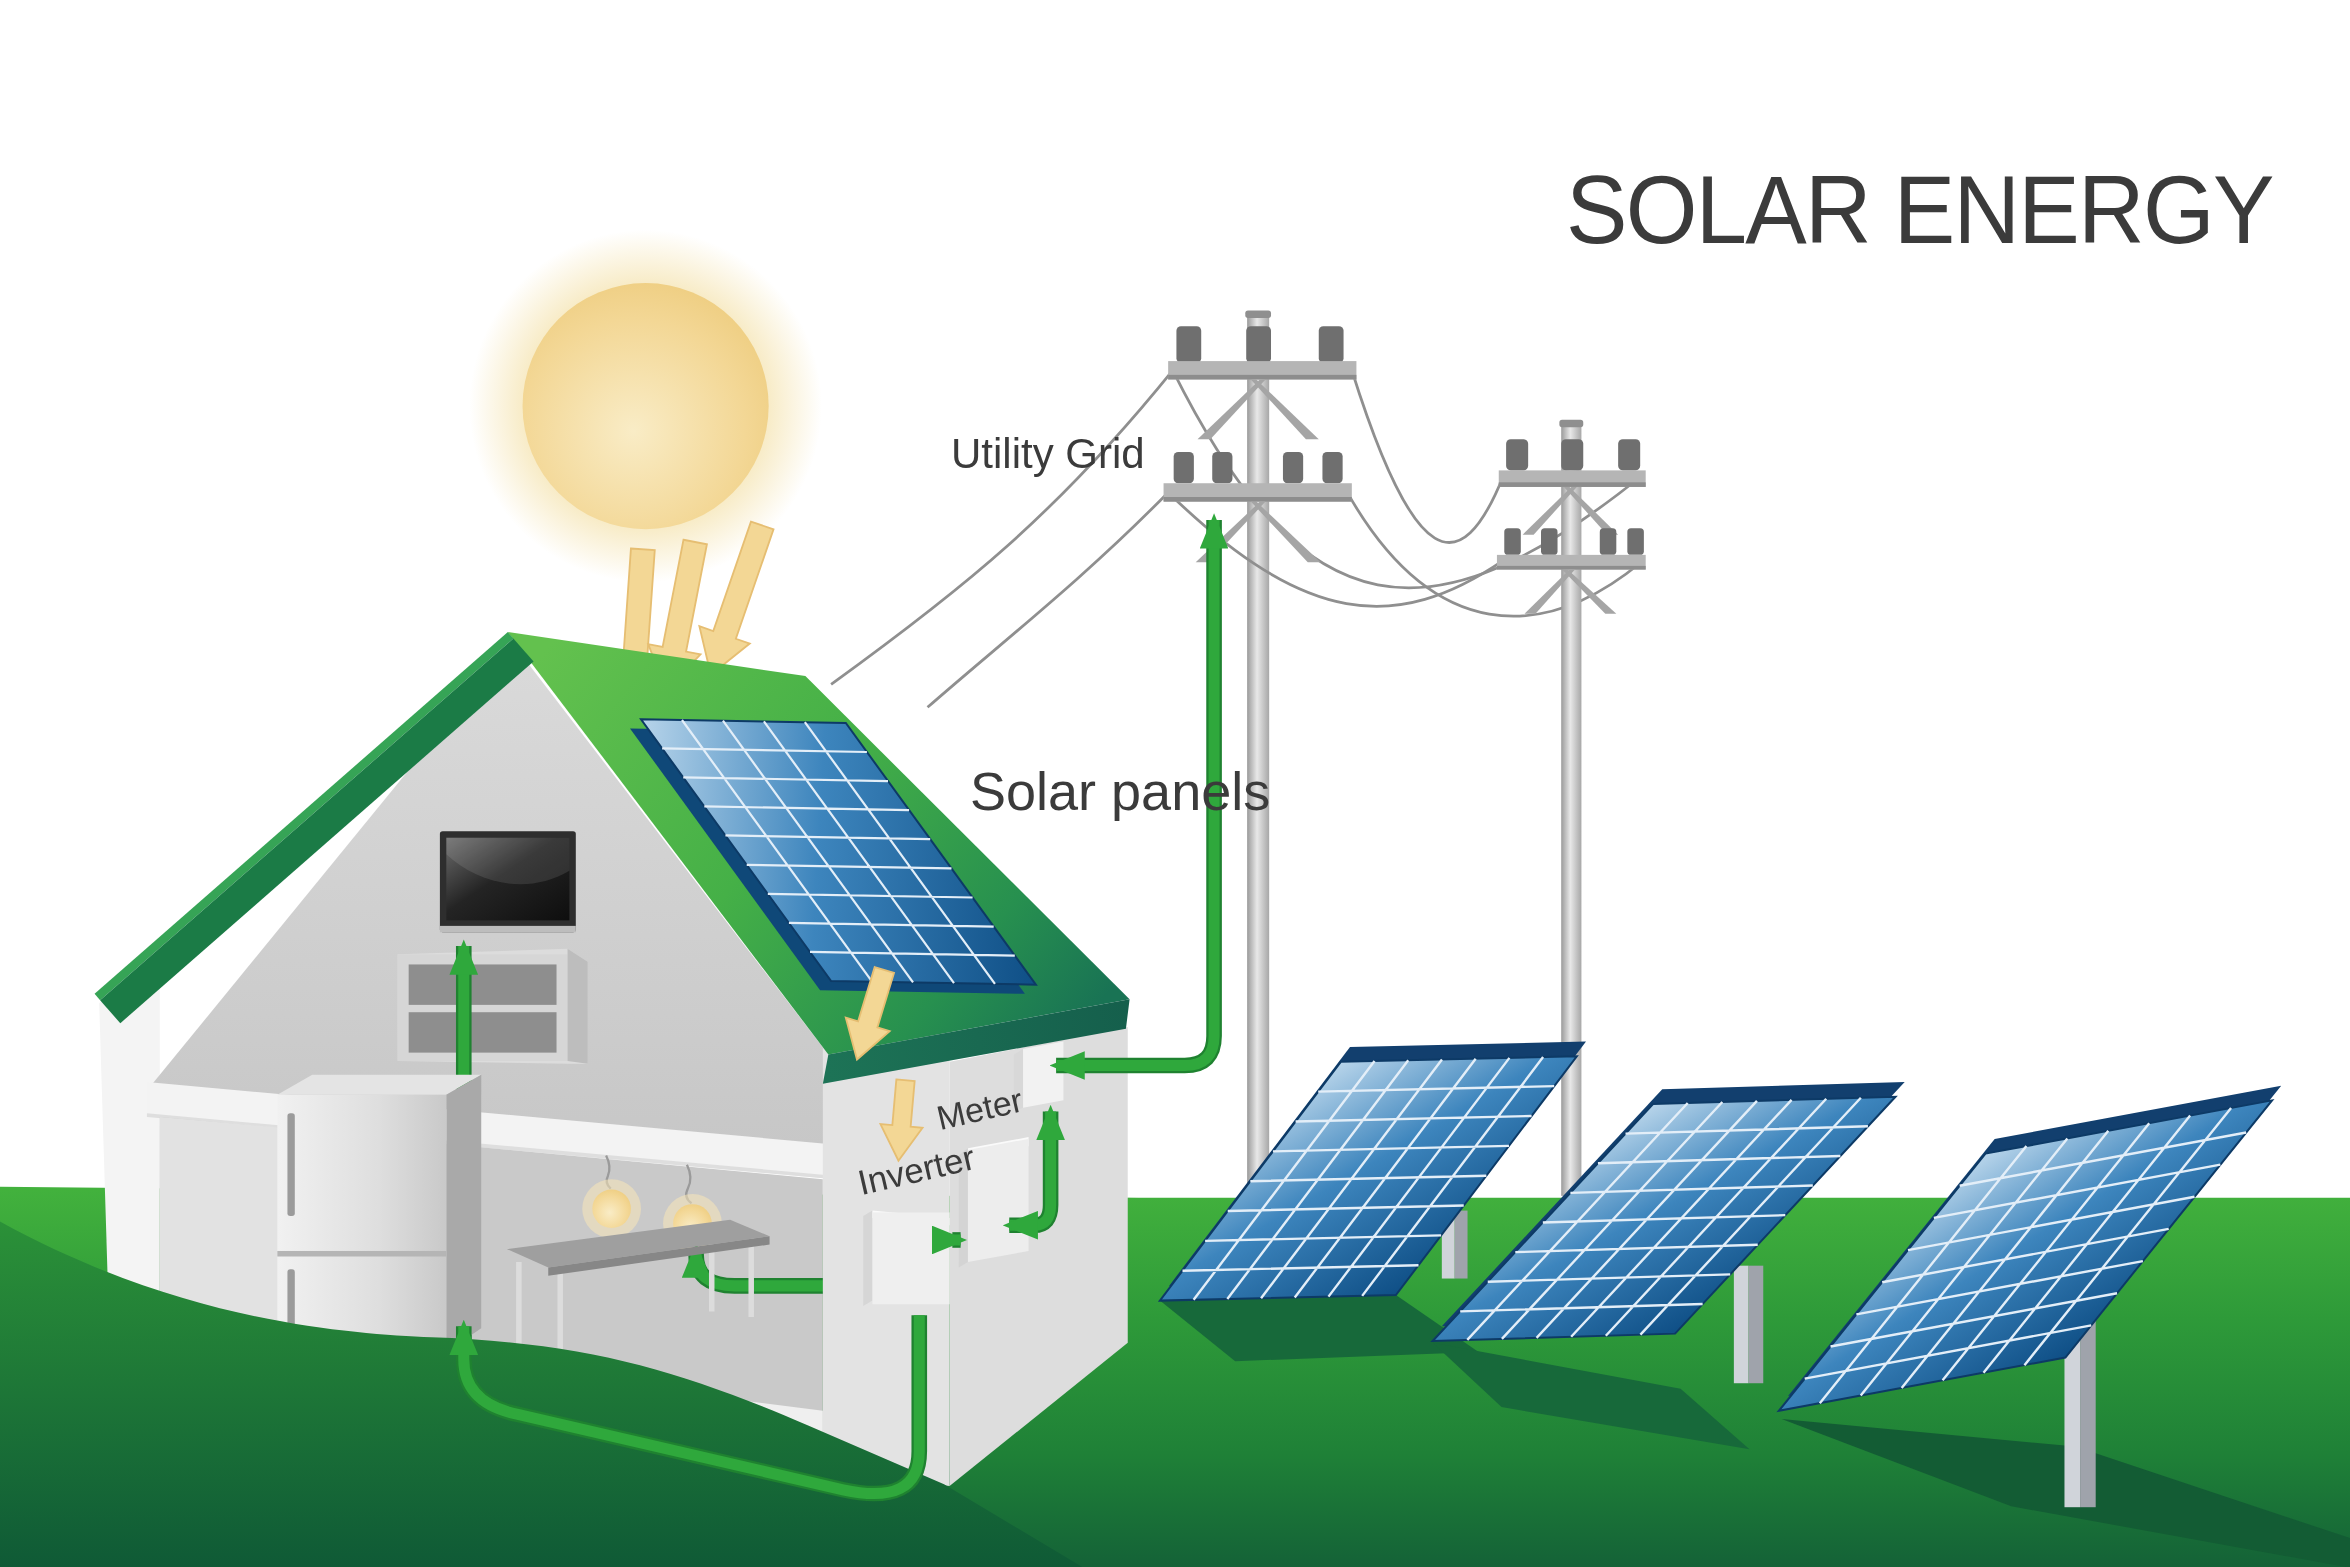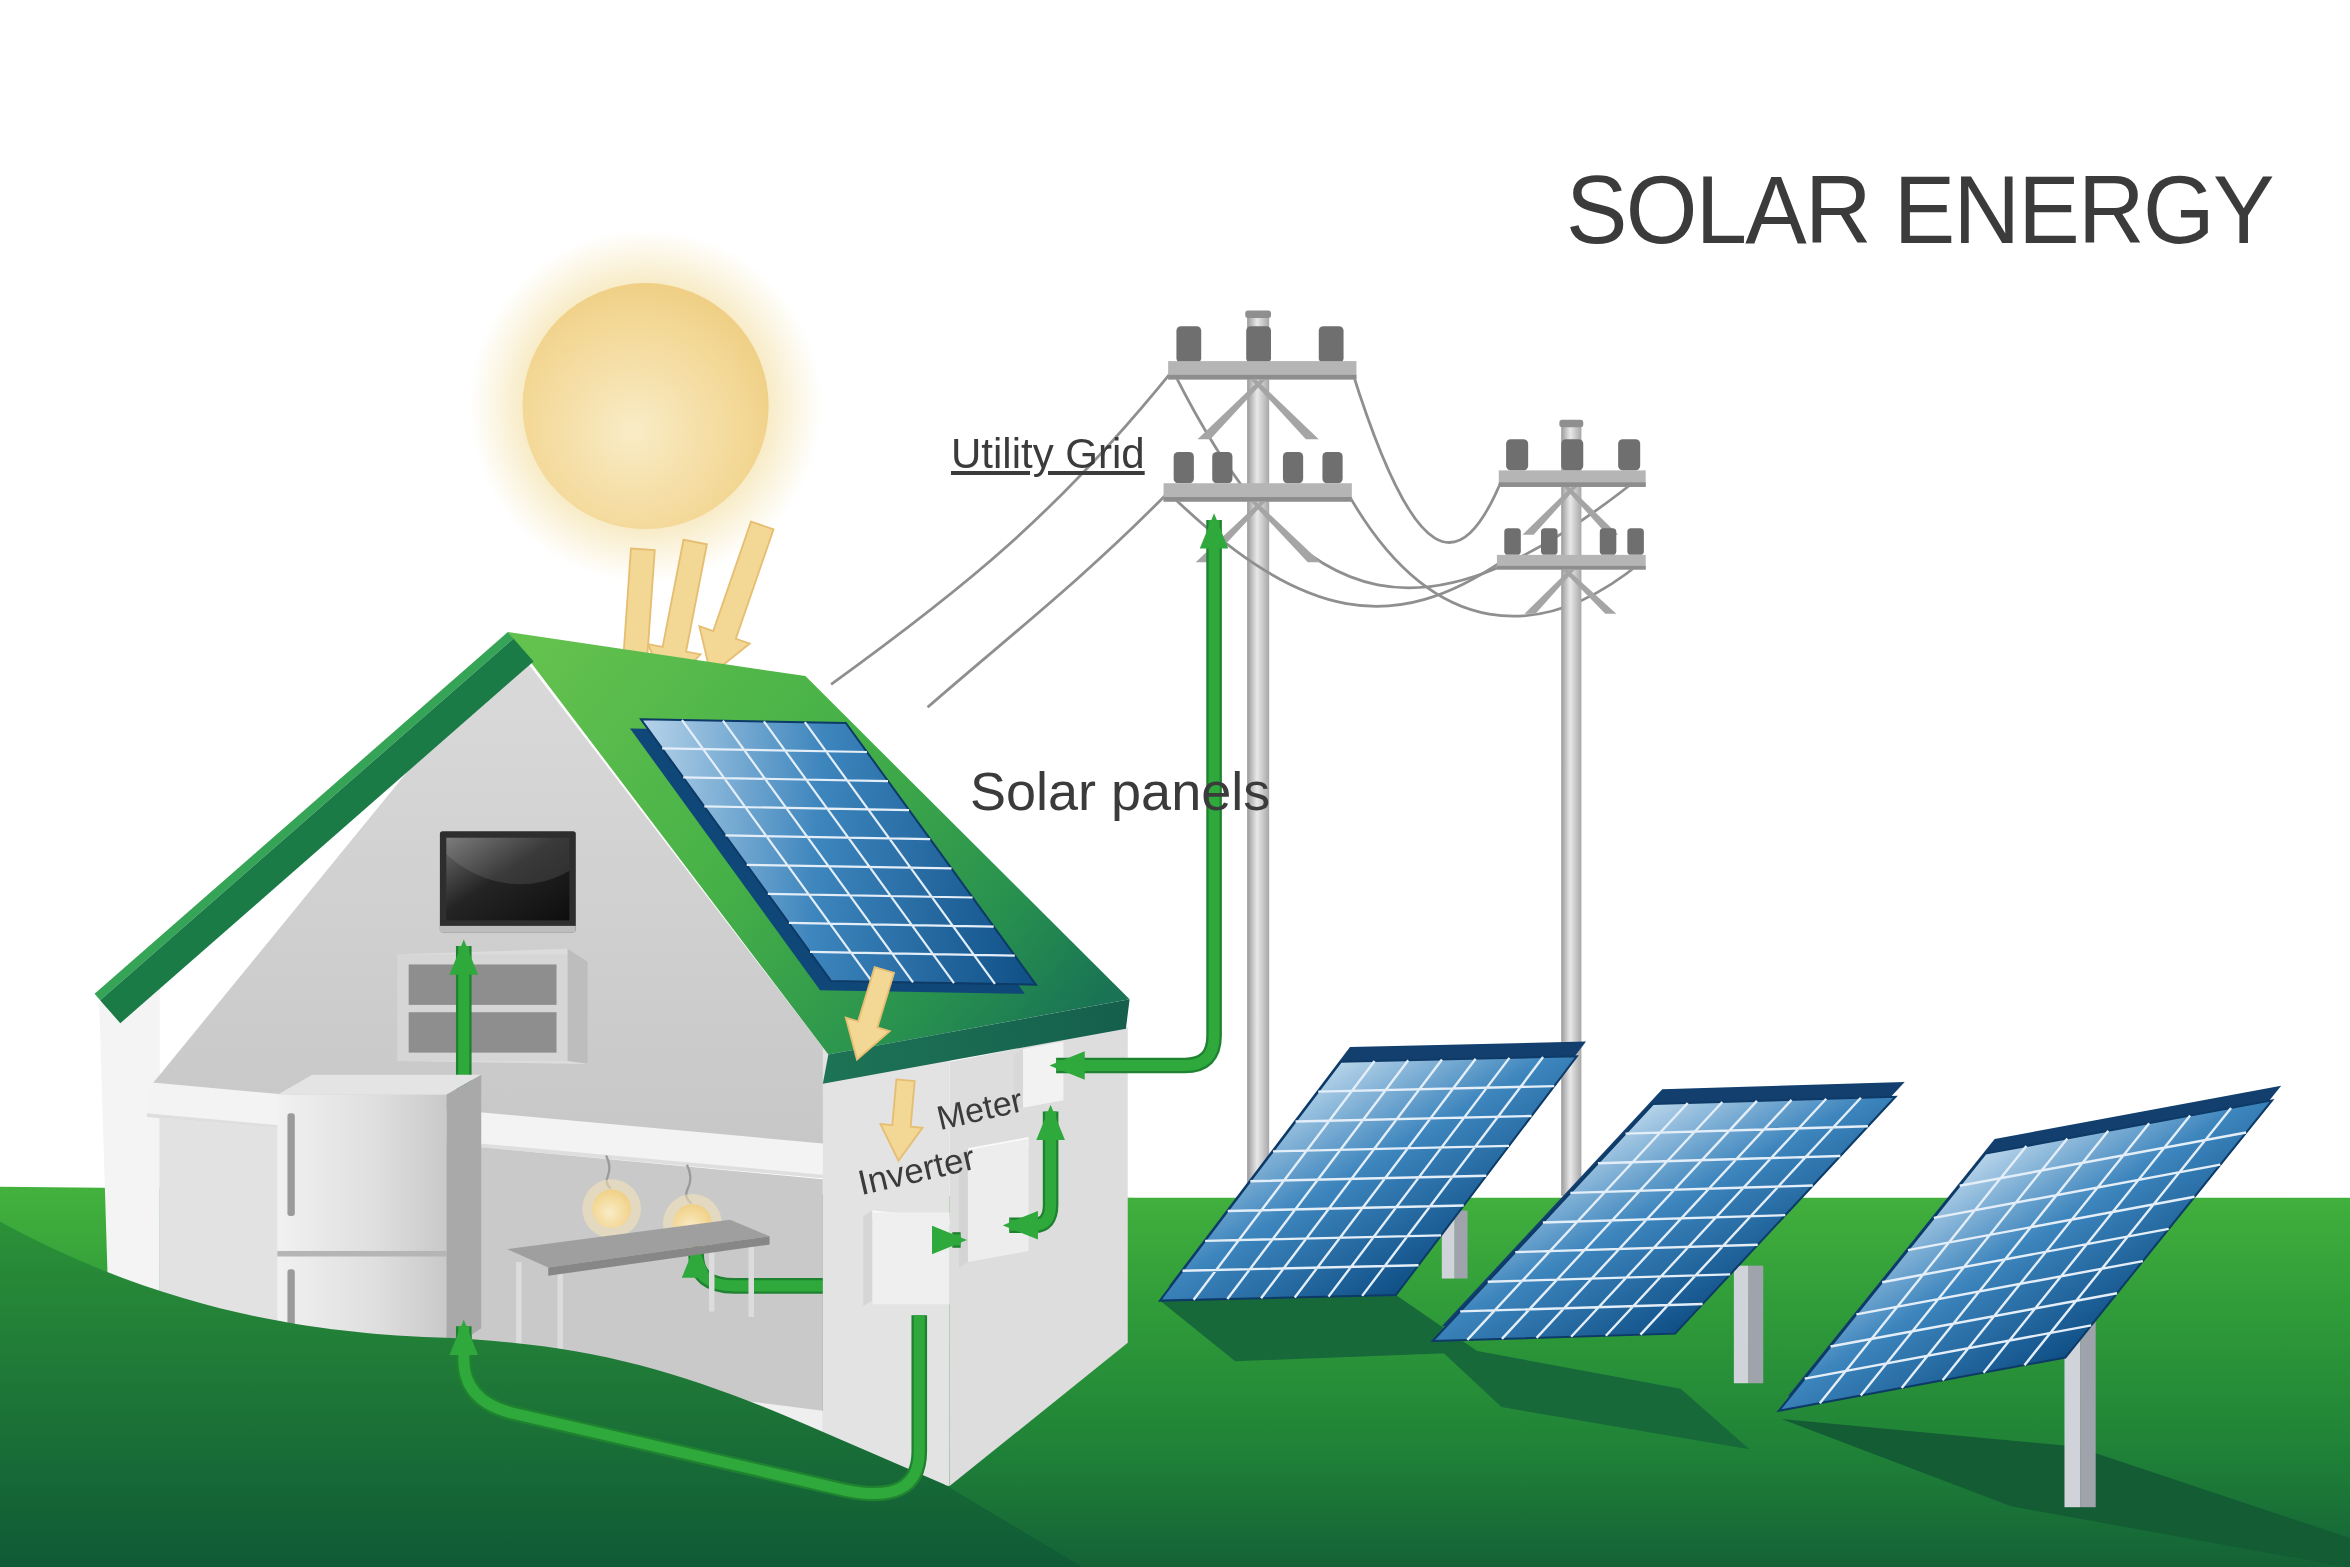--- a/index.html
+++ b/index.html
@@ -2,21 +2,21 @@
 <html style="--c-text: #3b3b3b; --c-sunarrow: #f3d795;font-size:14.7px"><head>
 <meta charset="utf-8">
 <style>
   html,body{margin:0;padding:0;background:#ffffff;}
   .stage{position:relative;width:2351px;height:1568px;background:#fff;overflow:hidden;
          font-family:"Liberation Sans", sans-serif;}
   .stage svg{position:absolute;left:0;top:0;}
   .lbl{position:absolute;color:var(--c-text,#3b3b3b);white-space:nowrap;}
   .lbl-title{left:1566px;top:154px;font-size:97px;font-weight:500;letter-spacing:-1.8px;
              transform:scaleX(.95);transform-origin:left top;}
-  .lbl-grid{left:951px;top:430px;font-size:42px;text-decoration:underline;}
+  .lbl-grid{left:951px;top:430px;font-size:42px;}
   .lbl-panels{left:970px;top:760px;font-size:54px;}
   .lbl-meter{left:933px;top:1100px;font-size:34px;transform:rotate(-13deg);transform-origin:left top;}
   .lbl-inverter{left:854px;top:1164px;font-size:35px;transform:rotate(-13deg);transform-origin:left top;}
 </style>
 </head>
 <body>
 
 <div class="stage">
 
 <svg width="2351" height="1568" viewBox="0 0 2560 1707">

